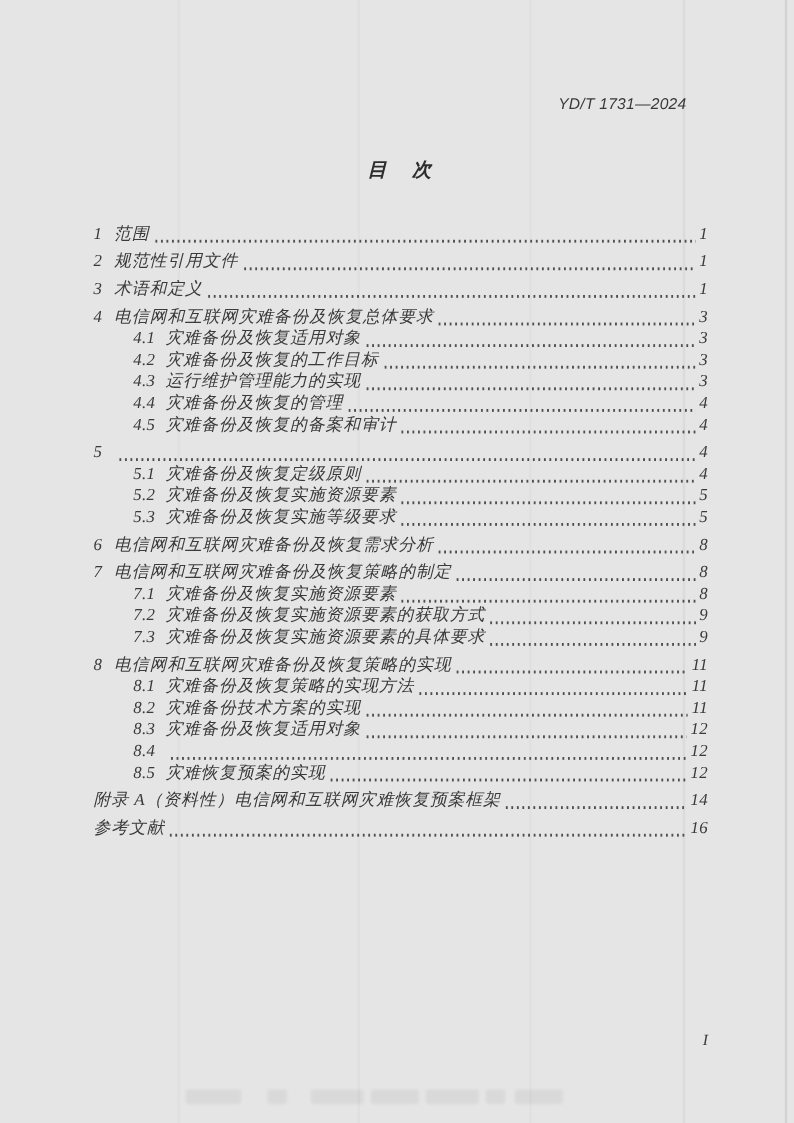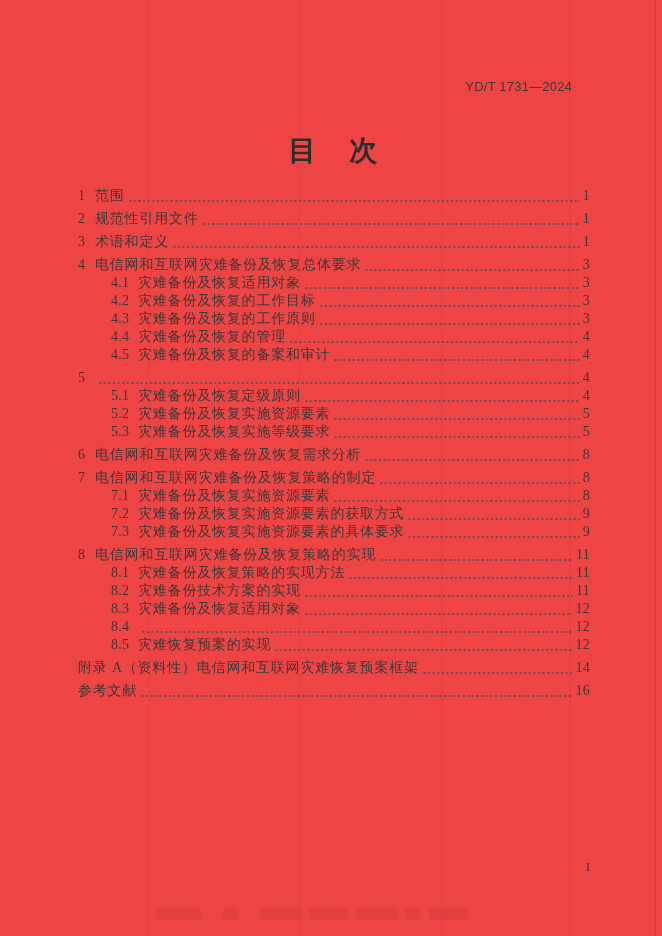--- a/index.html
+++ b/index.html
@@ -2,31 +2,31 @@
 <html><head>
 <meta charset="utf-8">
 <style>
   html,body { margin:0; padding:0; }
   body {
     width:662px; height:936px; position:relative; overflow:hidden;
     background:#ffffff;
     font-family:"Liberation Serif","DejaVu Serif",serif;
     color:#383838;
   }
-  .page { position:absolute; inset:0; background:#ef4444; }
+  .page { position:absolute; inset:0; background:#e5e5e5;font-style:italic; }
 
   .doc-number {
     position:absolute; top:79px; right:90px;
     font-family:"Liberation Sans","DejaVu Sans",sans-serif;
     font-size:13px; color:#3a3a3a; letter-spacing:0.2px;
   }
 
   .toc-title {
     position:absolute; top:132px; left:78px; width:512px;
-    text-align:center; font-size:28px; font-weight:bold;
+    text-align:center; font-size:16px; font-weight:bold;
     letter-spacing:2.5px; color:#2d2d2d;
   }
 
   .toc-list { position:absolute; top:187px; left:78px; width:512px; }
 
   .toc-row {
     display:flex; align-items:baseline;
     height:18px; line-height:18px; font-size:14px; color:#3a3a3a;
   }
   .toc-row.lv0 { margin-top:5px; }
@@ -117,21 +117,21 @@
         <span class="pg">3</span>
       </div>
       <div class="toc-row lv1">
         <span class="num">4.2</span>
         <span class="label">灾难备份及恢复的工作目标</span>
         <span class="dots"></span>
         <span class="pg">3</span>
       </div>
       <div class="toc-row lv1">
         <span class="num">4.3</span>
-        <span class="label">灾难备份及恢复的工作原则</span>
+        <span class="label">运行维护管理能力的实现</span>
         <span class="dots"></span>
         <span class="pg">3</span>
       </div>
       <div class="toc-row lv1">
         <span class="num">4.4</span>
         <span class="label">灾难备份及恢复的管理</span>
         <span class="dots"></span>
         <span class="pg">4</span>
       </div>
       <div class="toc-row lv1">

